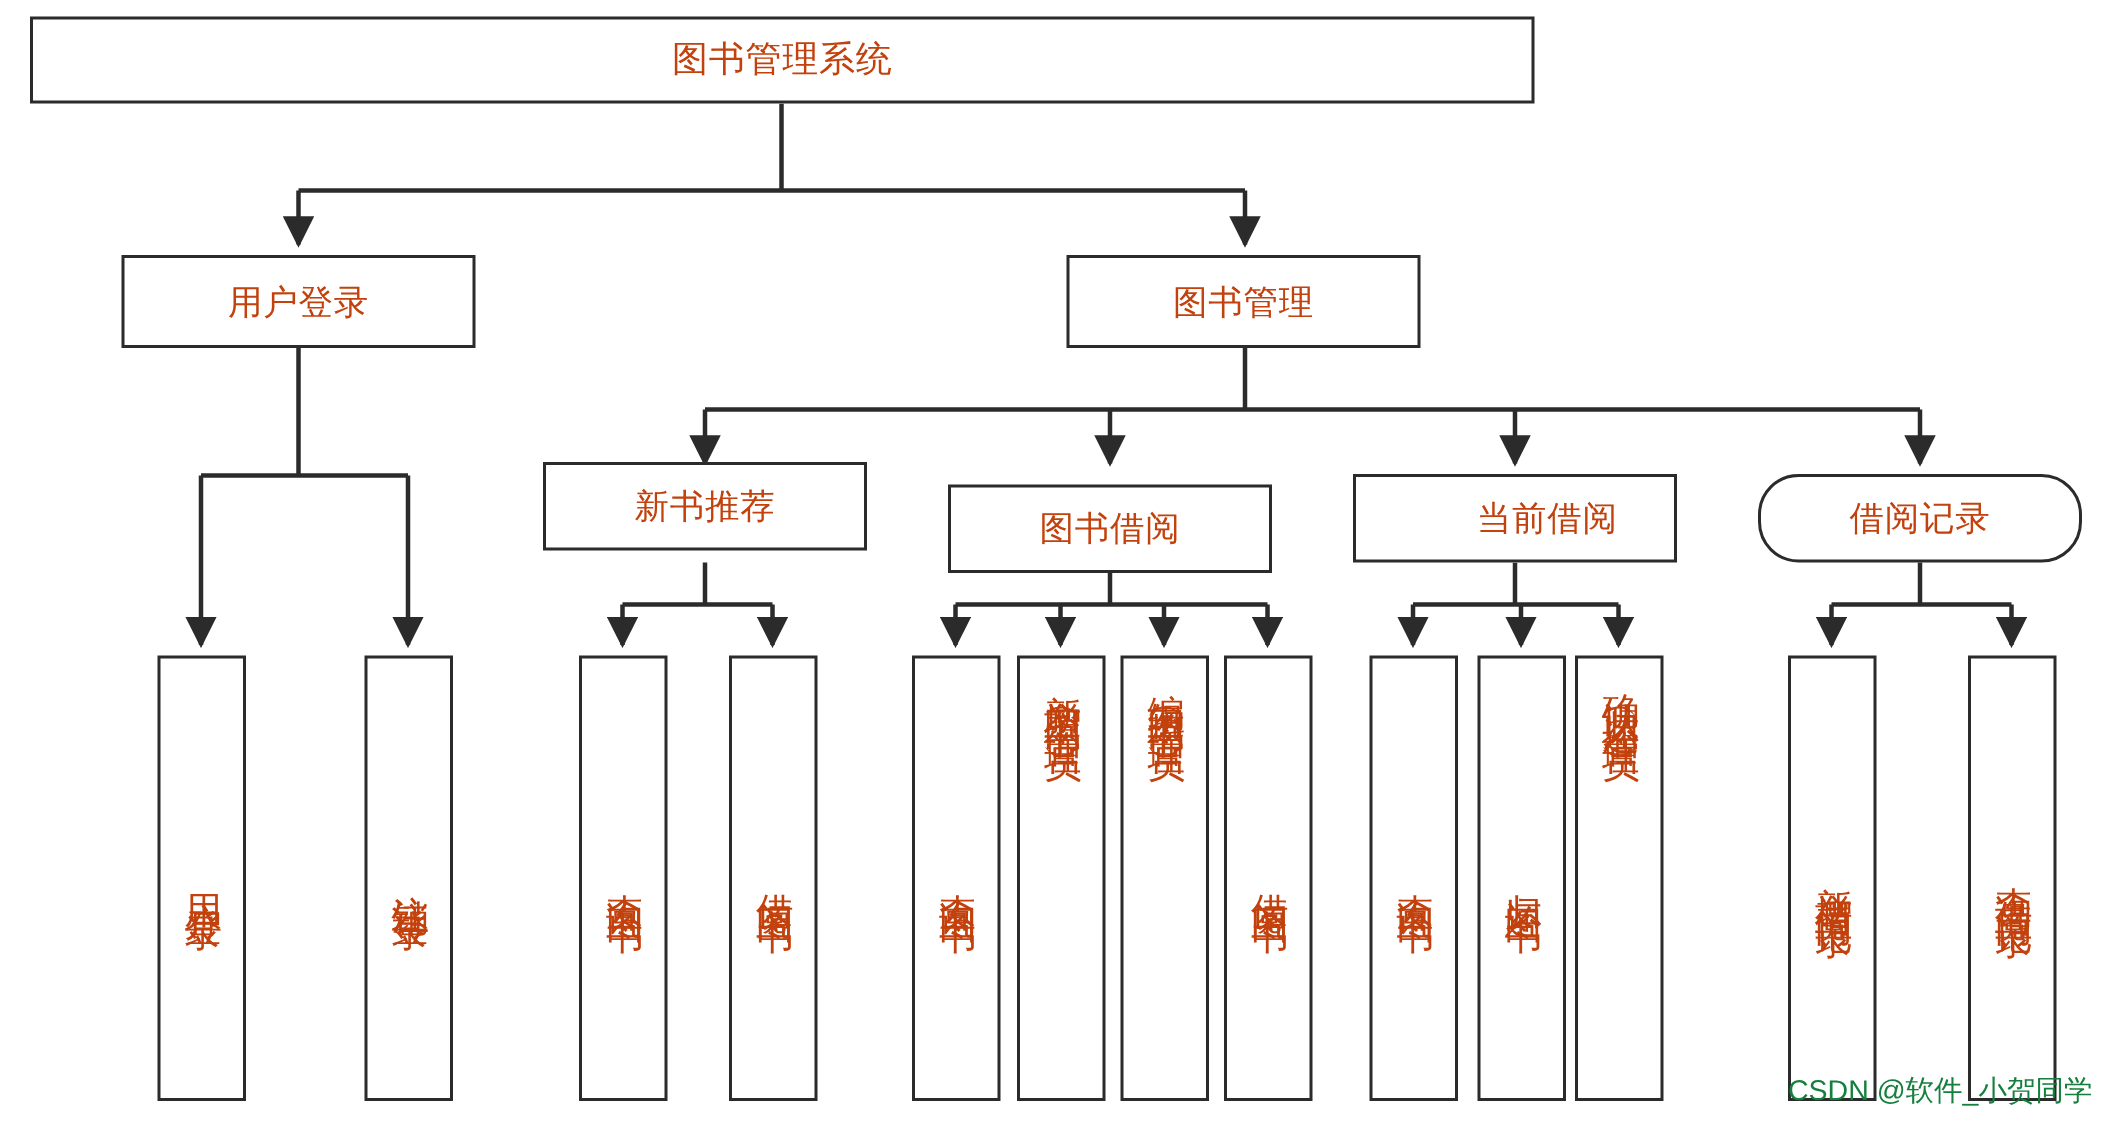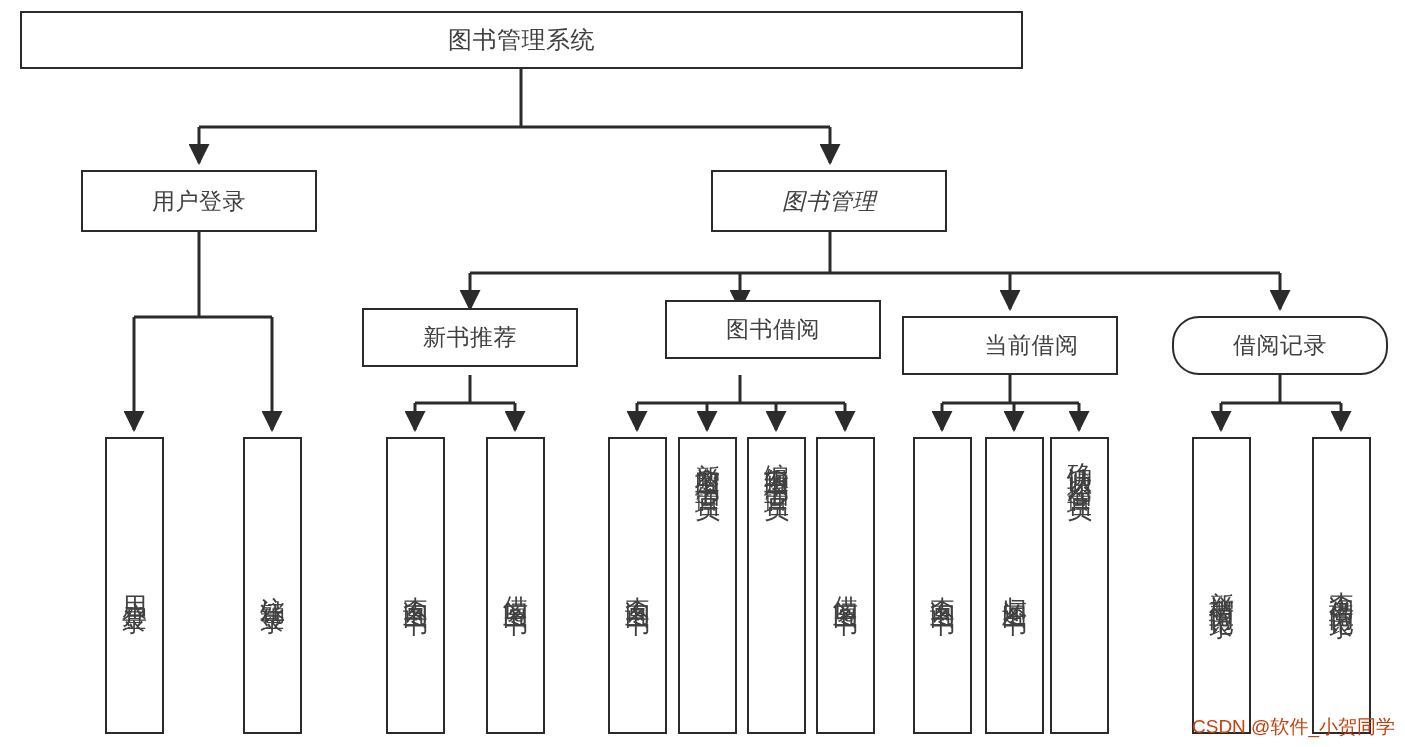--- a/index.html
+++ b/index.html
@@ -26,21 +26,21 @@
     pointer-events: none;
   }
   .node {
     position: absolute;
     box-sizing: border-box;
     background: #ffffff;
     border: 2px solid #2b2b2b;
     display: flex;
     align-items: center;
     justify-content: center;
-    color: #404040;
+    color: #c2410c;
   }
   .node .label {
     text-align: center;
     line-height: 1.0;
     white-space: nowrap;
   }
   .node.horiz .label {
     font-size: 23px;
     letter-spacing: 0.5px;
   }
@@ -60,21 +60,21 @@
     font-size: 25px;
     line-height: 1.0;
     letter-spacing: 5px;
     white-space: nowrap;
   }
   .node.vert.tall-text {
     align-items: flex-start;
   }
   .watermark {
     position: absolute;
-    color: #c2410c;
+    color: #15803d;
     font-size: 19px;
     white-space: nowrap;
     font-family: "Liberation Sans", "DejaVu Sans", sans-serif;
   }
 </style>
 </head>
 <body>
 
 <div id="canvas">
 
@@ -128,28 +128,28 @@
     </g>
   </svg>
 
   <div class="node title horiz" style="left:20px; top:11px; width:1003px; height:58px;">
     <span class="label">图书管理系统</span>
   </div>
 
   <div class="node horiz" style="left:81px; top:170px; width:236px; height:62px;">
     <span class="label">用户登录</span>
   </div>
-  <div class="node horiz" style="left:711px; top:170px; width:236px; height:62px;font-style:italic;">
+  <div class="node horiz" style="left:711px; top:170px; width:236px; height:62px;">
     <span class="label">图书管理</span>
   </div>
 
   <div class="node horiz" style="left:362px; top:308px; width:216px; height:59px;">
     <span class="label">新书推荐</span>
   </div>
-  <div class="node horiz" style="left:632px; top:300px; width:216px; height:59px;margin-left:33px;">
+  <div class="node horiz" style="left:632px; top:323px; width:216px; height:59px;">
     <span class="label">图书借阅</span>
   </div>
   <div class="node horiz" style="left:902px; top:316px; width:216px; height:59px;padding-left:43px;">
     <span class="label">当前借阅</span>
   </div>
   <div class="node horiz" style="left:1172px; top:316px; width:216px; height:59px;border-radius:27px;">
     <span class="label">借阅记录</span>
   </div>
 
   <div class="node vert" style="left:105px; top:437px; width:59px; height:297px;">

